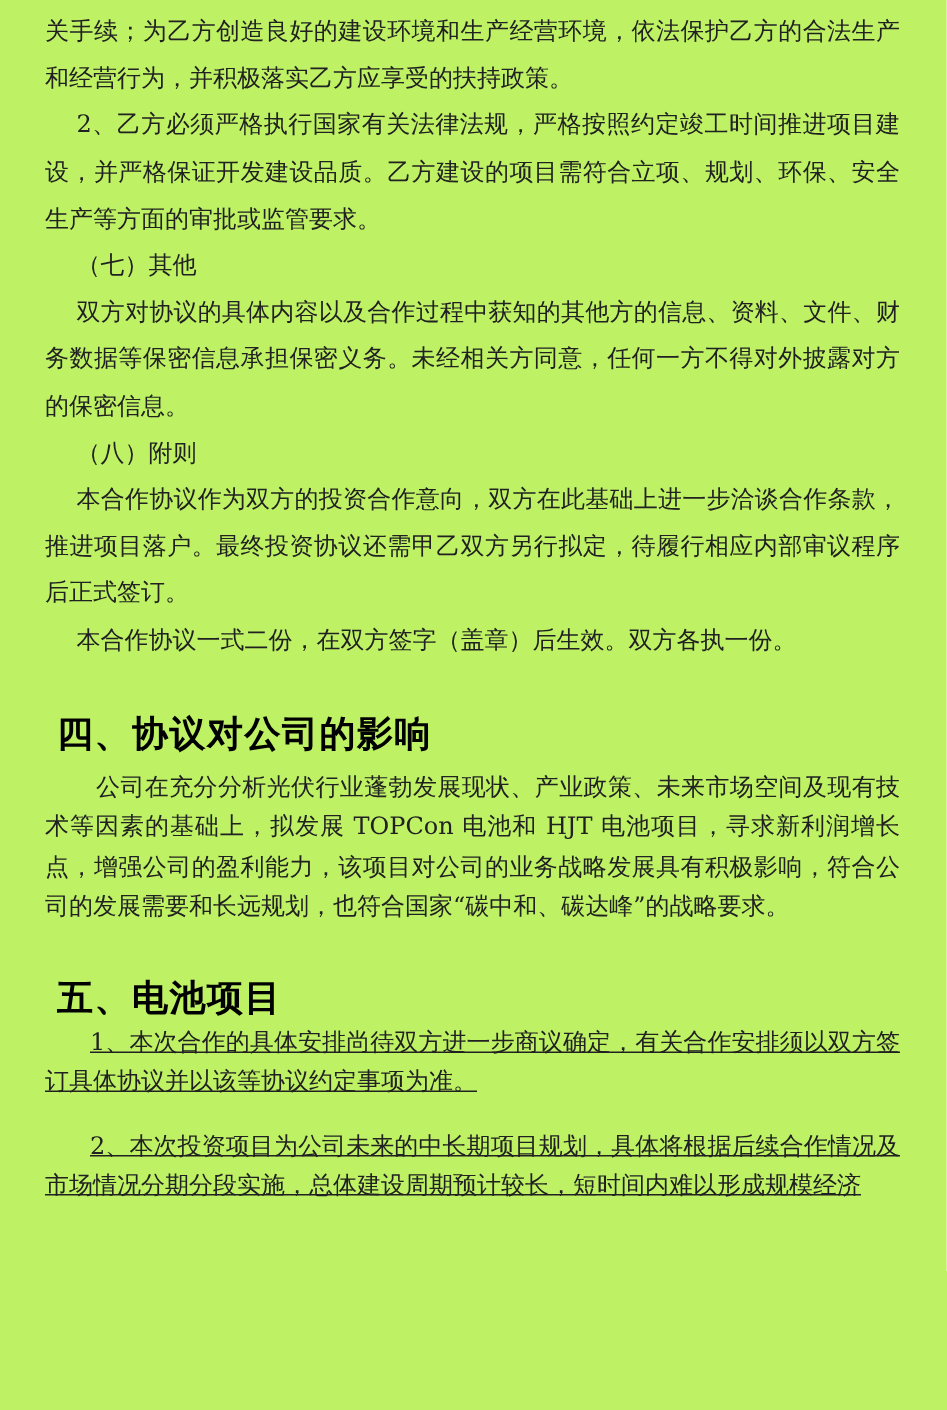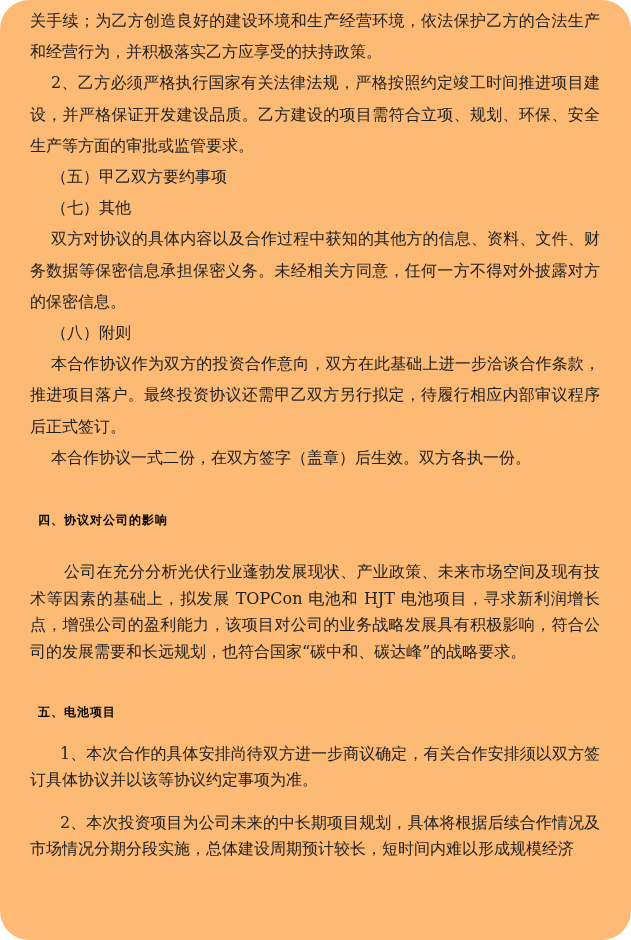--- a/index.html
+++ b/index.html
@@ -10,76 +10,75 @@
   body {
     width: 631px;
     height: 940px;
     overflow: hidden;
   }
   .doc-page {
     box-sizing: border-box;
     width: 631px;
     height: 940px;
     padding: 5px 31px 0 30px;
-    background: #fdba74;
+    background: #bef264;
     font-family: "DejaVu Serif", "Liberation Serif", serif;
     font-size: 16px;
     color: #212121;
-    border-radius: 29px;
   }
   
   .part-a p {
     margin: 0;
     line-height: 31.2px;
     text-align: justify;
     text-indent: 21px;
     word-break: break-all;
   }
   .part-a p.flush {
     text-indent: 0;
   }
   
   .sec-heading {
     font-family: "DejaVu Sans", "Liberation Sans", sans-serif;
-    font-size: 12px;
+    font-size: 24px;
     font-weight: 700;
     color: #000000;
     line-height: 26px;
     margin: 34px 0 0 8px;
     letter-spacing: 1px;
   }
   
   .sec4-para {
-    margin: 26px 0 0 0;
+    margin: 10px 0 0 0;
     line-height: 26.5px;
     text-align: justify;
     text-indent: 34px;
     word-break: break-all;
   }
   
   .sec5-para {
-    margin: 16px 0 0 0;
+    margin: 4px 0 0 0;
     line-height: 26px;
     text-align: justify;
     text-indent: 30px;
     word-break: break-all;
+    text-decoration: underline;
   }
   .sec5-para.second {
     margin-top: 17px;
   }
 </style>
 </head>
 <body>
 
 <div class="doc-page">
 
   <div class="part-a">
     <p class="flush">关手续；为乙方创造良好的建设环境和生产经营环境，依法保护乙方的合法生产和经营行为，并积极落实乙方应享受的扶持政策。</p>
     <p>2、乙方必须严格执行国家有关法律法规，严格按照约定竣工时间推进项目建设，并严格保证开发建设品质。乙方建设的项目需符合立项、规划、环保、安全生产等方面的审批或监管要求。</p>
-    <p>（五）甲乙双方要约事项</p>
     <p>（七）其他</p>
     <p>双方对协议的具体内容以及合作过程中获知的其他方的信息、资料、文件、财务数据等保密信息承担保密义务。未经相关方同意，任何一方不得对外披露对方的保密信息。</p>
     <p>（八）附则</p>
     <p>本合作协议作为双方的投资合作意向，双方在此基础上进一步洽谈合作条款，推进项目落户。最终投资协议还需甲乙双方另行拟定，待履行相应内部审议程序后正式签订。</p>
     <p>本合作协议一式二份，在双方签字（盖章）后生效。双方各执一份。</p>
   </div>
 
   <div>
     <h2 class="sec-heading">四、协议对公司的影响</h2>
     <p class="sec4-para">公司在充分分析光伏行业蓬勃发展现状、产业政策、未来市场空间及现有技术等因素的基础上，拟发展 TOPCon 电池和 HJT 电池项目，寻求新利润增长点，增强公司的盈利能力，该项目对公司的业务战略发展具有积极影响，符合公司的发展需要和长远规划，也符合国家“碳中和、碳达峰”的战略要求。</p>

